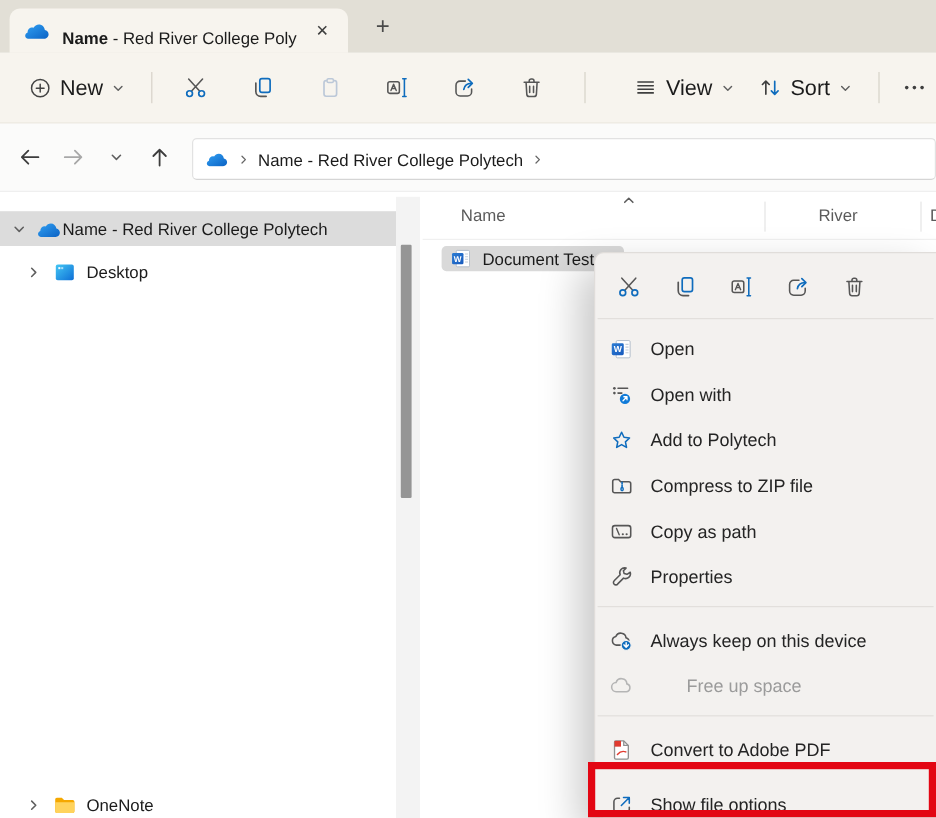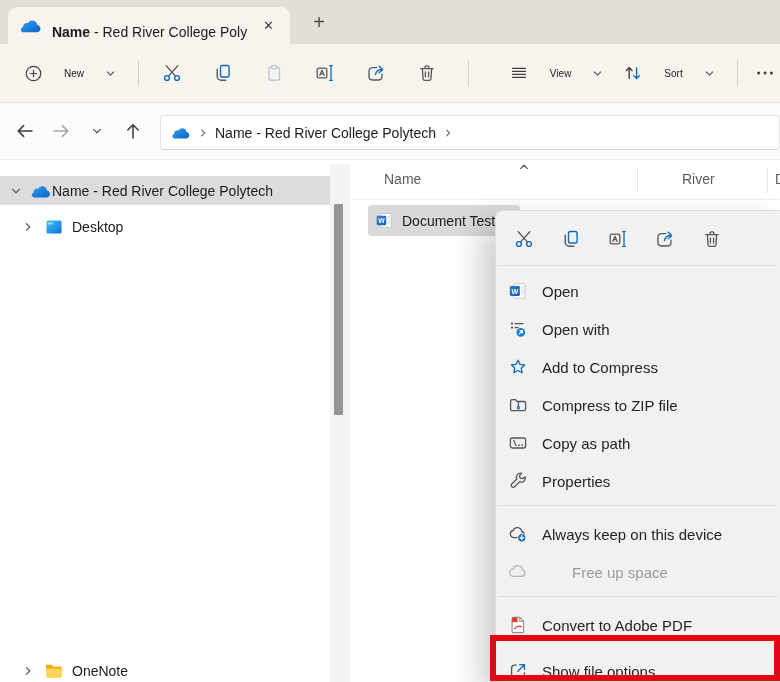--- a/index.html
+++ b/index.html
@@ -23,21 +23,21 @@
   .tab-close { margin-left:auto; font-size:13px; color:#3f3f3f; cursor:default; padding:2px 4px; }
   .newtab-btn { position:absolute; left:306px; top:9px; width:26px; height:26px;
     font-size:20px; color:#4a4a4a; display:flex; align-items:center; justify-content:center; }
 
   
   .toolbar {
     position:absolute; left:0; top:44px; width:780px; height:59px;
     background:#f7f4ee; border-bottom:1px solid #e9e6de;
     display:flex; align-items:center; padding-left:14px;
   }
-  .tb-btn { display:flex; align-items:center; gap:21px; padding:8px 10px; border-radius:5px; font-size:10px; color:#1b1b1b; }
+  .tb-btn { display:flex; align-items:center; gap:7px; padding:8px 10px; border-radius:5px; font-size:18px; color:#1b1b1b; }
   .tb-sep { width:1px; height:26px; background:#d6d2c9; margin:0 12px; }
   .tb-icon-btn { width:48px; height:36px; display:flex; align-items:center; justify-content:center; margin-right:8px; border-radius:5px; }
   .tb-more { width:34px; height:36px; display:flex; align-items:center; justify-content:center; border-radius:5px; }
   .view-gap { margin-left:18px; }
 
   
   .addressbar {
     position:absolute; left:0; top:103px; width:780px; height:57px;
     background:#fbfbfa; border-bottom:1px solid #efefef;
     display:flex; align-items:center; padding-left:10px;
@@ -61,21 +61,21 @@
   
   .filepane { position:absolute; left:352px; top:160px; width:428px; height:522px; background:#ffffff; overflow:hidden; }
   .fp-header { position:absolute; left:0; top:0; width:428px; height:40px; border-bottom:1px solid #f0f0f0; font-size:14px; color:#5b5b5b; }
   .col-name { position:absolute; left:32px; top:11px; }
   .sort-asc { position:absolute; left:166px; top:1px; color:#5b5b5b; }
   .col-div1 { position:absolute; left:285px; top:8px; width:1px; height:25px; background:#e4e4e4; }
   .col-status { position:absolute; left:330px; top:11px; }
   .col-div2 { position:absolute; left:415px; top:8px; width:1px; height:25px; background:#e4e4e4; }
   .col-clip { position:absolute; left:423px; top:11px; width:5px; overflow:hidden; }
   .file-row {
-    position:absolute; left:16px; top:45px; width:152px; height:31px;
+    position:absolute; left:16px; top:45px; width:152px; height:21px;
     background:#d9d9d9; border-radius:4px;
     display:flex; align-items:center; padding:0 7px; gap:8px; font-size:14px; color:#1b1b1b;
   }
   .file-row .fname { white-space:nowrap; }
 
   
   .context-menu {
     position:absolute; left:495px; top:210px; width:285px; height:472px;
     background:#f3f1ef; border:1px solid #e0ddda; border-right:none;
     border-radius:8px 0 0 8px;
@@ -458,21 +458,21 @@
           </svg>
         </span>
         <span class="mi-label">Open with</span>
       </div>
       <div class="menu-item">
         <span class="mi-icon ic">
           <svg viewBox="0 0 20 20" width="100%" height="100%" fill="none" stroke="#0f6cbd" stroke-width="1.3" stroke-linejoin="round">
             <path d="M10 3.2l2 4.2 4.6.6-3.4 3.2.9 4.6-4.1-2.3-4.1 2.3.9-4.6L3.4 8l4.6-.6z"></path>
           </svg>
         </span>
-        <span class="mi-label">Add to Compress</span>
+        <span class="mi-label">Add to Polytech</span>
       </div>
       <div class="menu-item">
         <span class="mi-icon ic">
           <svg viewBox="0 0 20 20" width="100%" height="100%" fill="none" stroke-linecap="round">
             <path d="M2.6 6.2c0-.9.7-1.6 1.6-1.6h3.3l1.7 1.9H16c.9 0 1.6.7 1.6 1.6v6c0 .9-.7 1.6-1.6 1.6H4.2c-.9 0-1.6-.7-1.6-1.6z" stroke="#565656" stroke-width="1.3"></path>
             <path d="M10.4 6.9v1.2M10.4 9.4v1.1" stroke="#0f6cbd" stroke-width="1.4"></path>
             <rect x="9.5" y="11.3" width="1.8" height="2.6" rx=".9" stroke="#0f6cbd" stroke-width="1.2"></rect>
           </svg>
         </span>
         <span class="mi-label">Compress to ZIP file</span>

